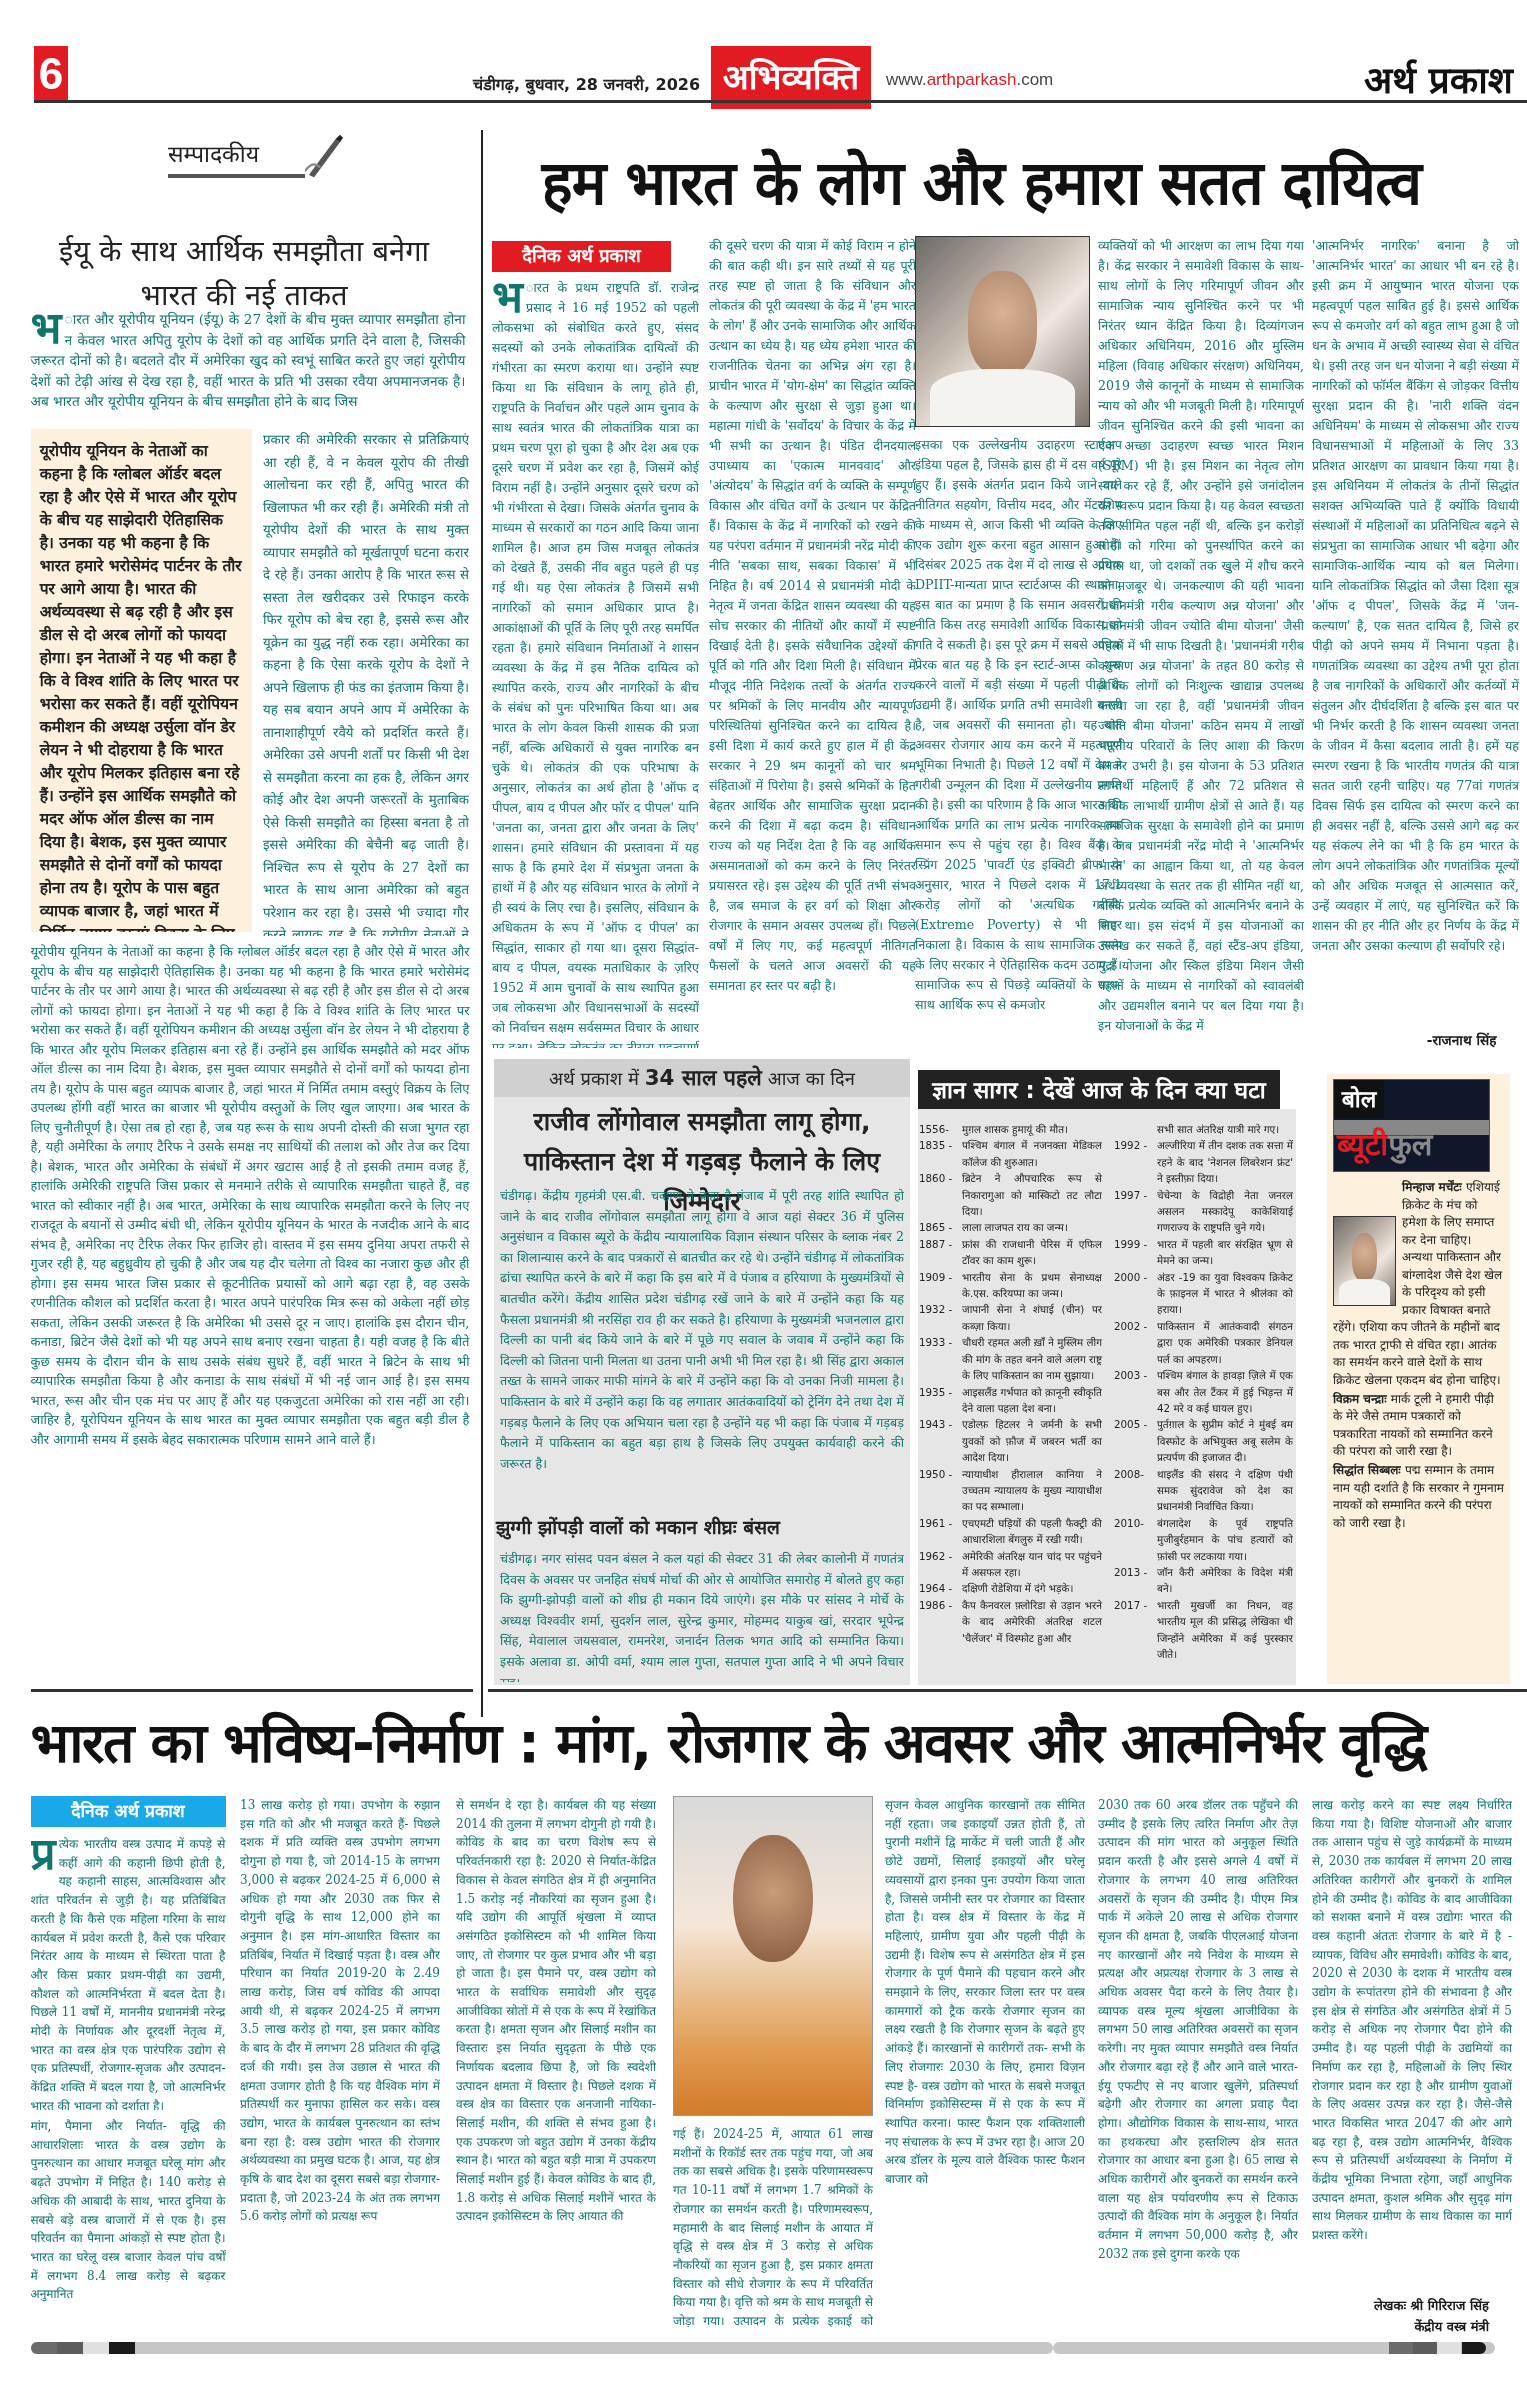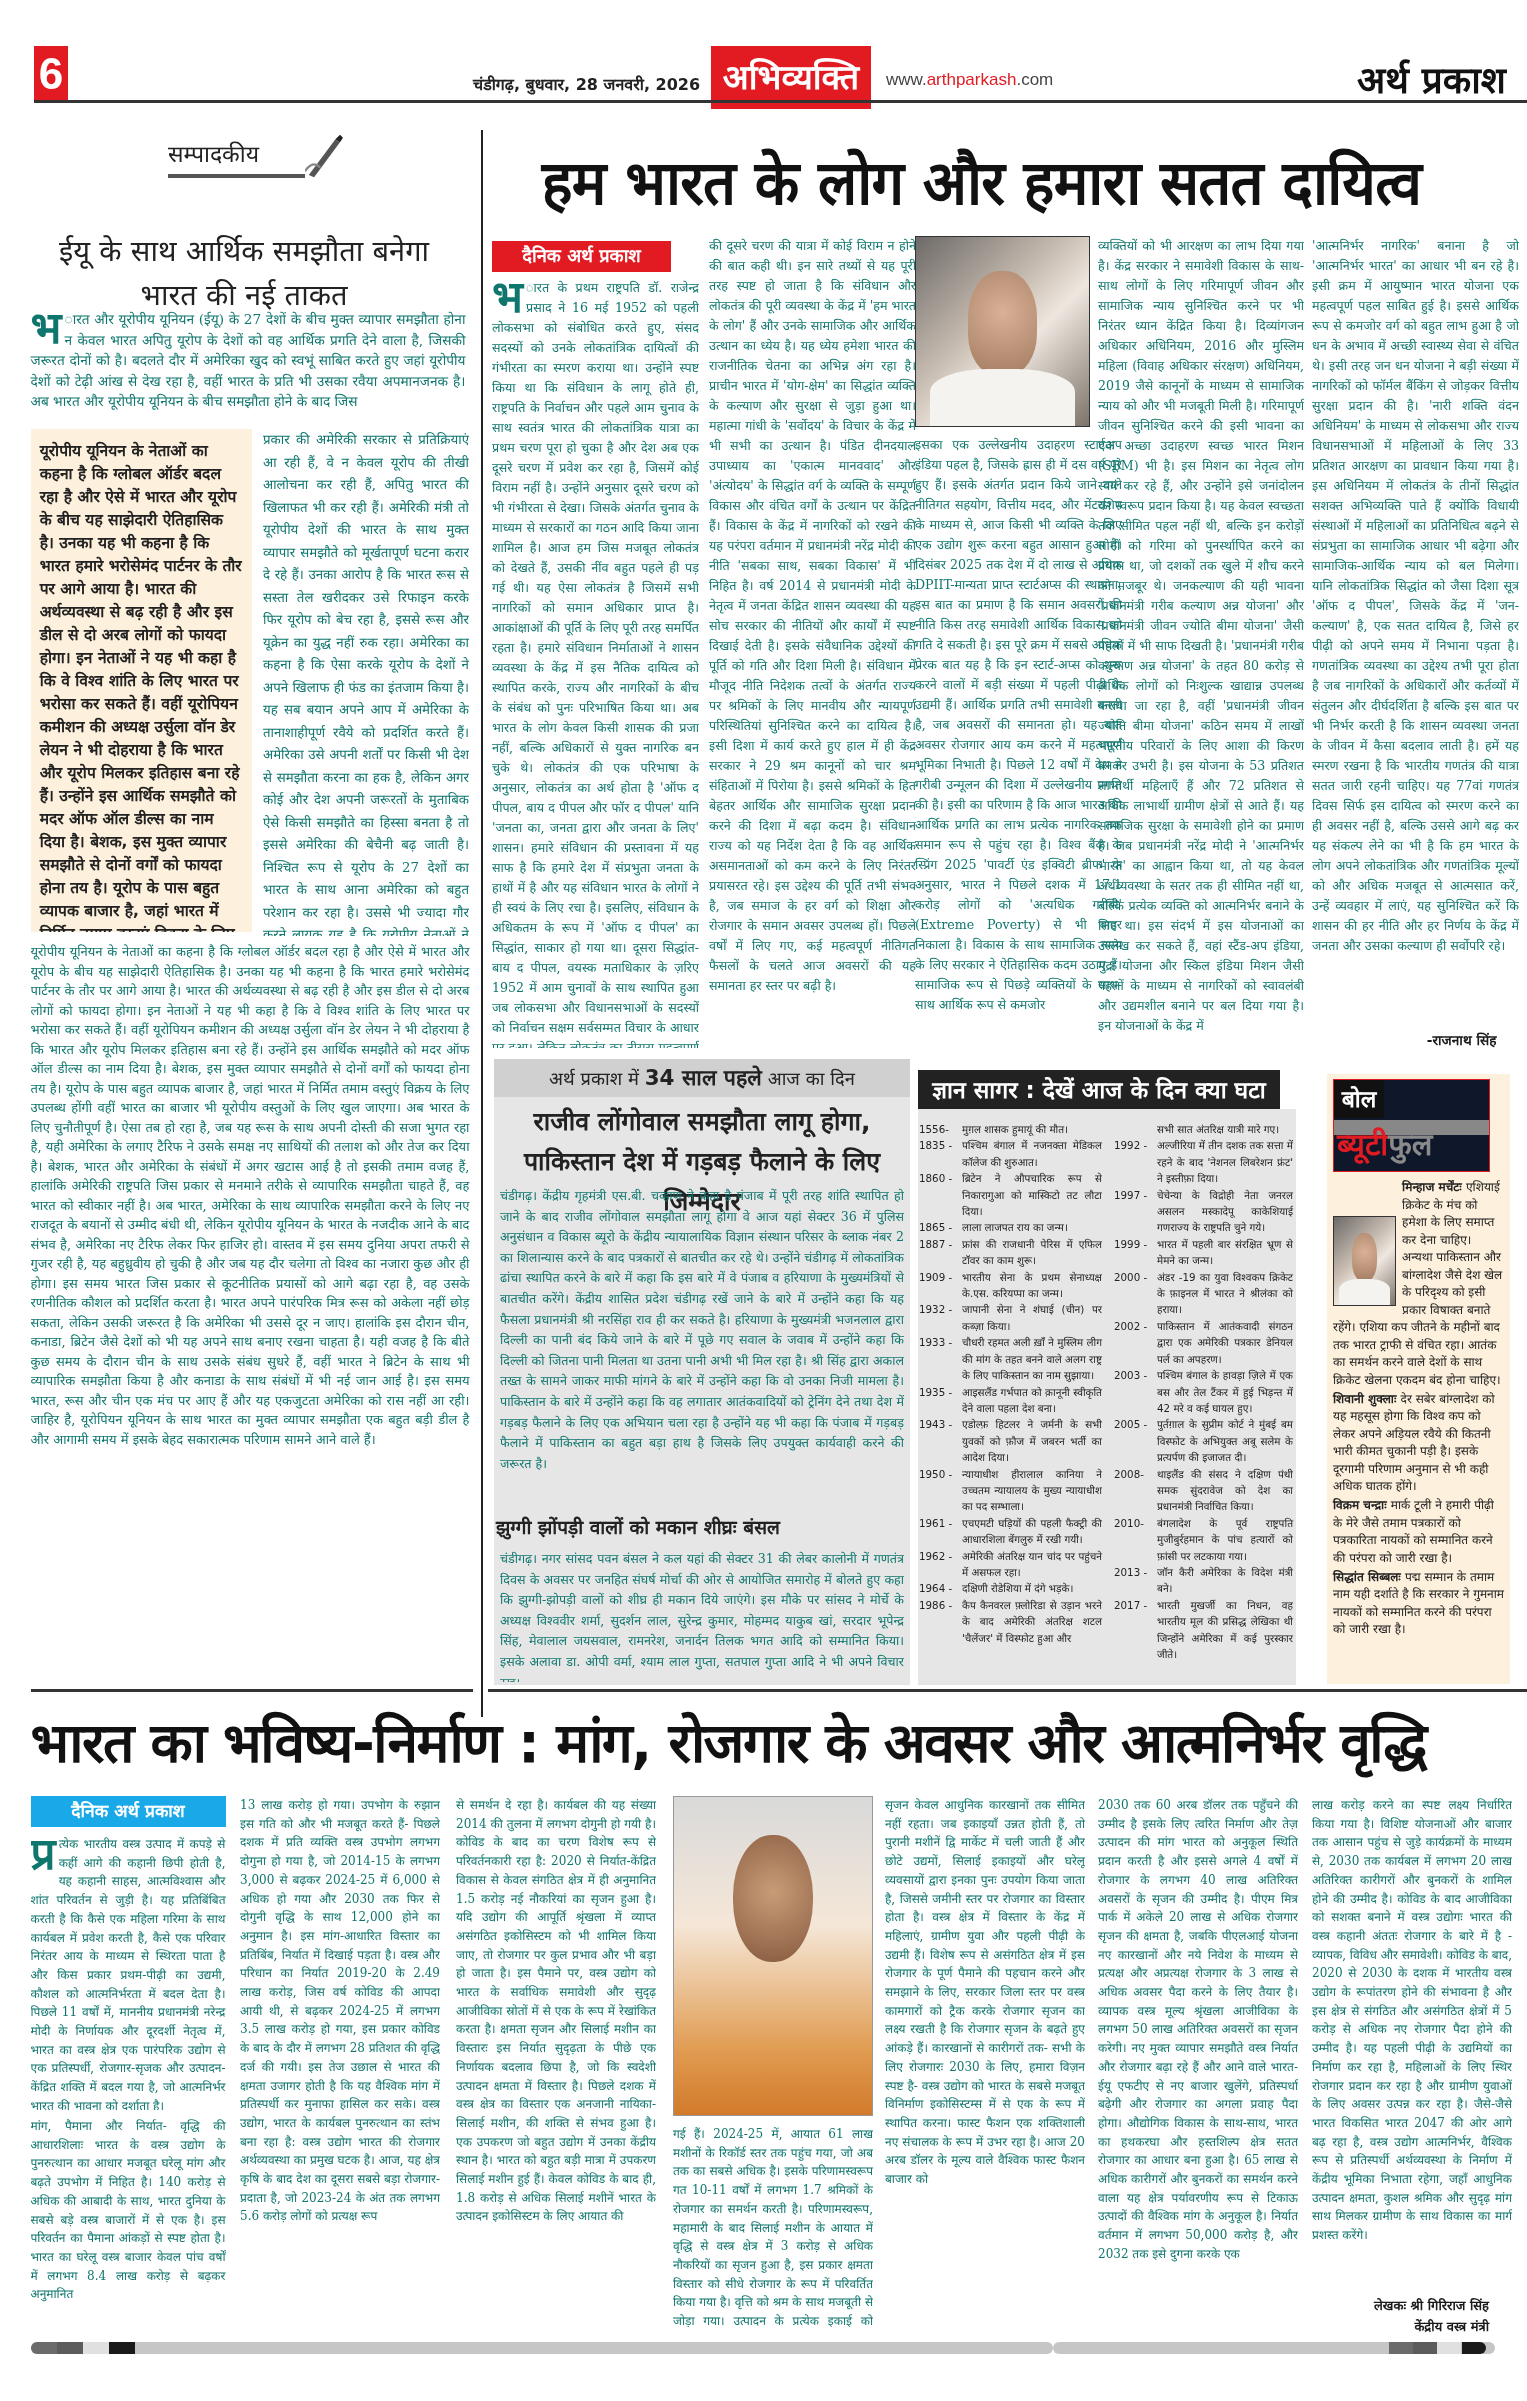--- a/index.html
+++ b/index.html
@@ -7,21 +7,21 @@
   body { position: relative; font-family: "DejaVu Sans", sans-serif; color: #1a1a1a; }
   .abs { position: absolute; }
   .txt { font-family: "DejaVu Serif", serif; font-size: 13px; line-height: 19px; text-align: justify; color: #0f766e; }
 
   
   .page-num { left: 34px; top: 46px; width: 34px; height: 55px; background: #e21b23; color: #fff; font-weight: bold; font-size: 44px; line-height: 55px; text-align: center; font-family: "Liberation Sans", sans-serif; }
   .date { left: 473px; top: 73px; font-size: 16px; font-weight: bold; color: #222; }
   .brand-box { left: 711px; top: 46px; width: 160px; height: 63px; background: #e21b23; color: #fff; font-size: 34px; font-weight: bold; text-align: center; line-height: 63px; }
   .url { left: 886px; top: 70px; font-size: 17px; color: #444; font-family: "Liberation Sans", sans-serif; }
   .url .accent { color: #e21b23; }
-  .paper-name { right: 0px; top: 53px; font-size: 37px; font-weight: bold; color: #111; font-family: "DejaVu Sans", sans-serif; width: 229px; text-align: right; padding-right: 21px; }
+  .paper-name { right: 0px; top: 53px; font-size: 37px; font-weight: bold; color: #111; font-family: "DejaVu Sans", sans-serif; width: 229px; text-align: right; padding-right: 14px; }
   .rule-top { left: 34px; top: 100px; width: 1494px; height: 3.1px; background: #333; }
 
   
   .vrule { left: 481px; top: 130px; width: 1.5px; height: 1587px; background: #222; }
   .sampadakiya { left: 168px; top: 137px; width: 137px; font-size: 23px; font-family: "DejaVu Serif", serif; color: #222; border-bottom: 4.6px solid #555; padding-bottom: 4.6px; }
   .pen-icon { left: 305px; top: 133px; width: 38px; height: 46px; }
   .ed-title { left: 30.5px; top: 229px; width: 427px; text-align: center; font-size: 29px; line-height: 44px; font-family: "DejaVu Sans", sans-serif; color: #222; }
   .ed-lead { left: 30.5px; top: 309px; width: 435px; font-size: 13.7px; line-height: 20.6px; }
   .dropcap { float: left; font-size: 44px; line-height: 38px; font-weight: bold; margin-right: 3.1px; font-family: "DejaVu Serif", serif; }
   .pullquote { left: 30.5px; top: 429px; width: 221px; height: 503px; background: #fdf0dc; padding: 10.7px 9.2px; font-family: "DejaVu Sans", sans-serif; font-weight: bold; font-size: 15.6px; line-height: 23px; color: #222; }
@@ -255,21 +255,20 @@
 <div class="abs bb-logo">
   <div class="bb-graybar"></div>
   <div class="bb-bol">बोल</div>
   <div class="bb-beauty"><span class="red">ब्यूटी</span><span class="gray">फुल</span></div>
 </div>
 <div class="abs bb-text" id="bb-quotes">
     <div style="margin-bottom: 1.5px;"><div class="photo" style="float: left; width: 63px; height: 90px; margin: 37px 6.1px 3.1px 0px; position: relative; overflow: hidden;">
         <div class="photo-face"></div>
         <div class="photo-shirt"></div>
       </div><b>मिन्हाज मर्चेंटः </b><span>एशियाई क्रिकेट के मंच को हमेशा के लिए समाप्त कर देना चाहिए। अन्यथा पाकिस्तान और बांग्लादेश जैसे देश खेल के परिदृश्य को इसी प्रकार विषाक्त बनाते रहेंगे। एशिया कप जीतने के महीनों बाद तक भारत ट्राफी से वंचित रहा। आतंक का समर्थन करने वाले देशों के साथ क्रिकेट खेलना एकदम बंद होना चाहिए।</span></div>
-    <div style="margin-bottom: 1.5px;"><b>शिवानी शुक्लाः </b><span>देर सबेर बांग्लादेश को यह महसूस होगा कि विश्व कप को लेकर अपने अड़ियल रवैये की कितनी भारी कीमत चुकानी पड़ी है। इसके दूरगामी परिणाम अनुमान से भी कही अधिक घातक होंगे।</span></div>
     <div style="margin-bottom: 1.5px;"><b>विक्रम चन्द्राः </b><span>मार्क टूली ने हमारी पीढ़ी के मेरे जैसे तमाम पत्रकारों को पत्रकारिता नायकों को सम्मानित करने की परंपरा को जारी रखा है।</span></div>
     <div style="margin-bottom: 1.5px;"><b>सिद्धांत सिब्बलः </b><span>पद्म सम्मान के तमाम नाम यही दर्शाते है कि सरकार ने गुमनाम नायकों को सम्मानित करने की परंपरा को जारी रखा है।</span></div>
   </div>
 
 <div class="abs rule-mid"></div>
 <div class="abs rule-mid2"></div>
 
 <div class="abs bottom-head">भारत का भविष्य-निर्माण : मांग, रोजगार के अवसर और आत्मनिर्भर वृद्धि</div>
 <div class="abs bottom-label">दैनिक अर्थ प्रकाश</div>
 

